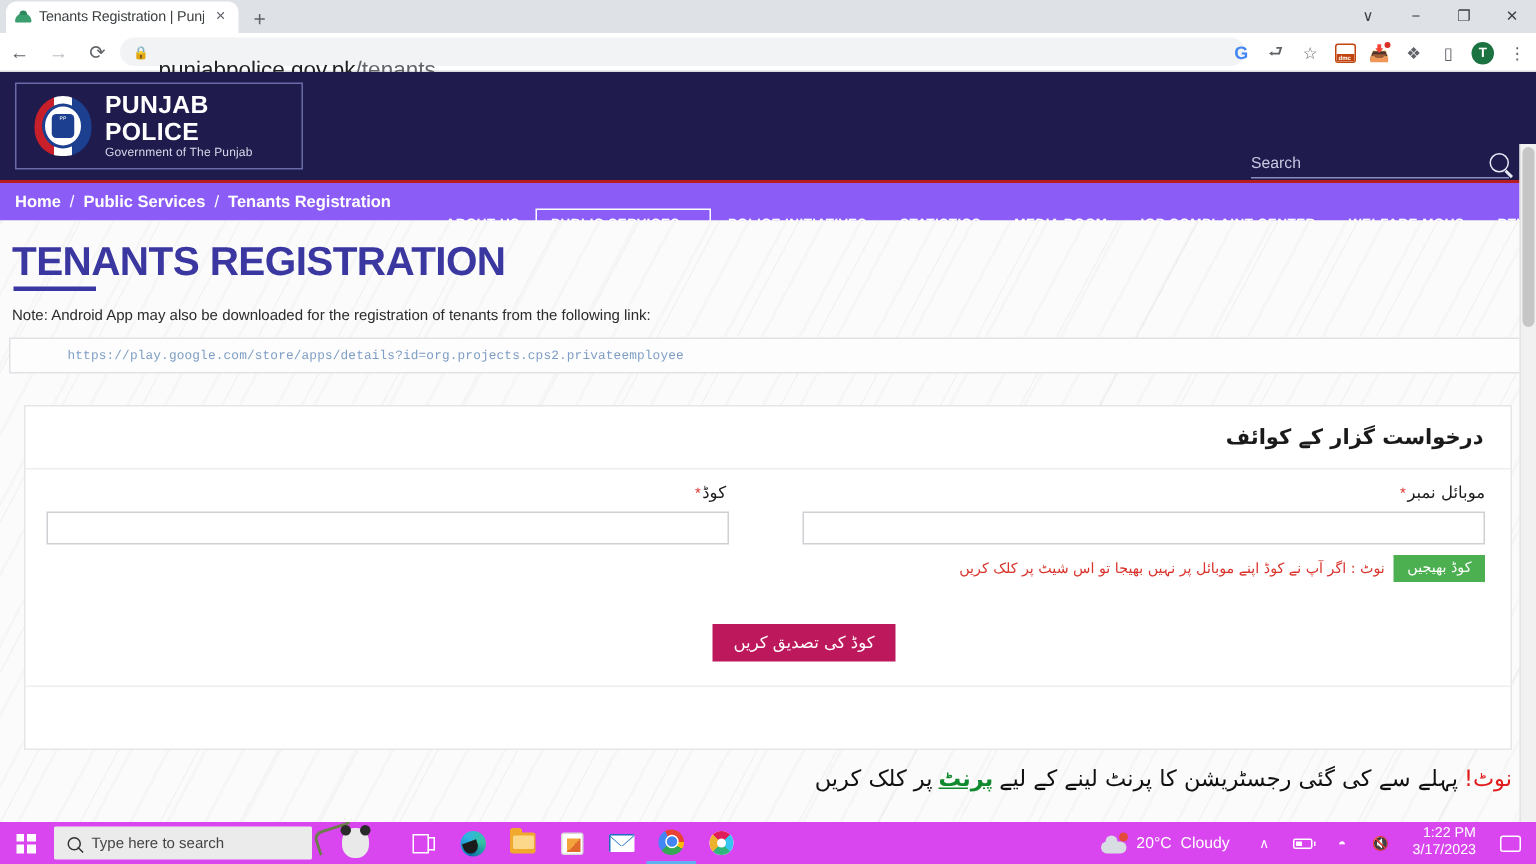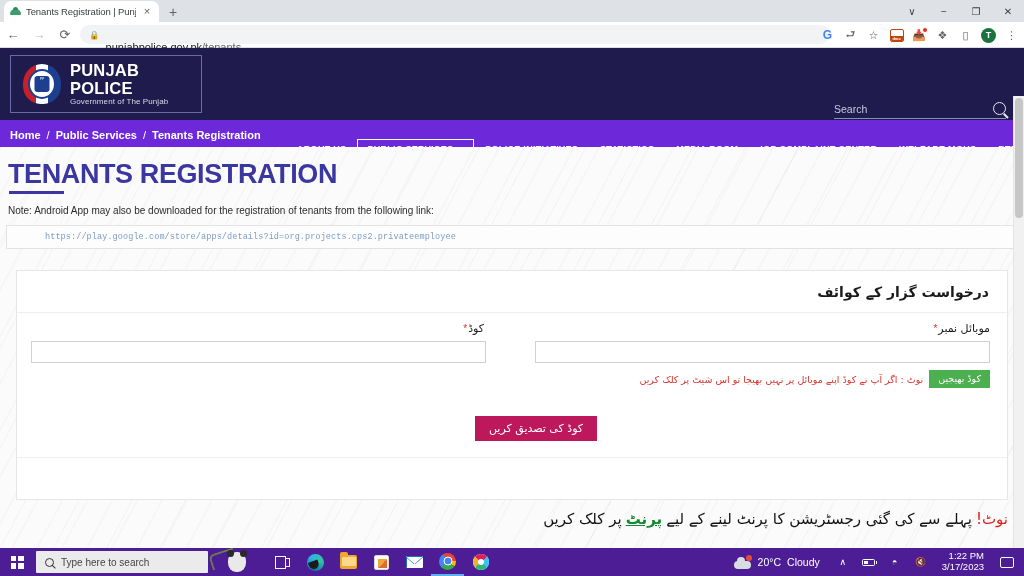--- a/index.html
+++ b/index.html
@@ -66,21 +66,21 @@
     width: 26px; height: 26px; display: flex; align-items: center;
     justify-content: center; color: #5f6368; font-size: 13px;
   }
   .nav-icon.disabled { color: #bdc1c6; }
   .omnibox {
     flex: 1; height: 19px; background: #f1f3f4; border-radius: 10px;
     display: flex; align-items: center; padding: 0 9px; margin: 0 5px 0 2px;
     gap: 6px; max-width: 750px;
   }
   .lock-icon { font-size: 8.5px; color: #5f6368; }
-  .omnibox-url { font-size: 11px; color: #202124; white-space: nowrap; margin-top: 24px; }
+  .omnibox-url { font-size: 15px; color: #202124; white-space: nowrap; margin-top: 24px; }
   .omnibox-url .path { color: #5f6368; }
   .toolbar-right {
     position: absolute; right: 2px; top: 0; height: 26px;
     display: flex; align-items: center; gap: 2px;
   }
   .ticon {
     width: 21px; height: 21px; display: flex; align-items: center;
     justify-content: center; font-size: 11px; color: #5f6368;
     position: relative;
   }
@@ -102,21 +102,21 @@
     justify-content: center; font-weight: 600;
   }
 
   
   .page {
     position: absolute; left: 0; top: 48px; width: 1024px; height: 500px;
     overflow: hidden; background: #f7f7f8;
   }
   .site-header {
     height: 74px; background: #1f1b4d; position: relative;
-    border-bottom: 2px solid #6d28d9;
+    border-bottom: 2px solid #b91c1c;
   }
   .logo-box {
     position: absolute; left: 10px; top: 7px; width: 192px; height: 58px;
     border: 1px solid #6b6aa8; display: flex; align-items: center;
     padding-left: 12px; gap: 9px;
   }
   .emblem {
     width: 38px; height: 40px; border-radius: 50% 50% 46% 46%;
     background: linear-gradient(90deg,#c8202a 0 34%,#ffffff 34% 66%,#1d3f8f 66% 100%);
     position: relative; flex: 0 0 38px;
@@ -172,21 +172,21 @@
   .navitem.boxed {
     border: 1px solid #ffffff; padding: 4px 9px;
     display: flex; align-items: center; gap: 5px;
   }
   .caret-down {
     width: 0; height: 0; border-left: 3px solid transparent;
     border-right: 3px solid transparent; border-top: 3.5px solid #fff;
   }
 
   .breadcrumb {
-    height: 25px; background: #6d28d9; display: flex; align-items: center;
+    height: 25px; background: #8b5cf6; display: flex; align-items: center;
     padding-left: 10px; gap: 6px;
   }
   .crumb { font-size: 11px; color: #ffffff; font-weight: bold; }
   .crumb-sep { font-size: 11px; color: #ffffff; }
 
   .content {
     position: relative; height: 401px;
     background:
       repeating-linear-gradient(118deg,
         rgba(0,0,0,0.018) 0 2px,
@@ -294,21 +294,21 @@
     position: absolute; right: 1px; top: 2px; width: 8px; height: 120px;
     background: #c6c6c6; border-radius: 4px;
   }
   .scroll-arrow {
     position: absolute; right: 2px; font-size: 6px; color: #7a7a7a;
   }
 
   
   .taskbar {
     position: absolute; left: 0; bottom: 0; width: 1024px; height: 28px;
-    background: #4c1d95; display: flex; align-items: center;
+    background: #d946ef; display: flex; align-items: center;
   }
   .start-btn {
     width: 34px; height: 28px; display: flex; align-items: center;
     justify-content: center;
   }
   .win-logo {
     width: 13px; height: 13px;
     display: grid; grid-template-columns: 1fr 1fr; grid-template-rows: 1fr 1fr;
     gap: 1.5px;
   }

